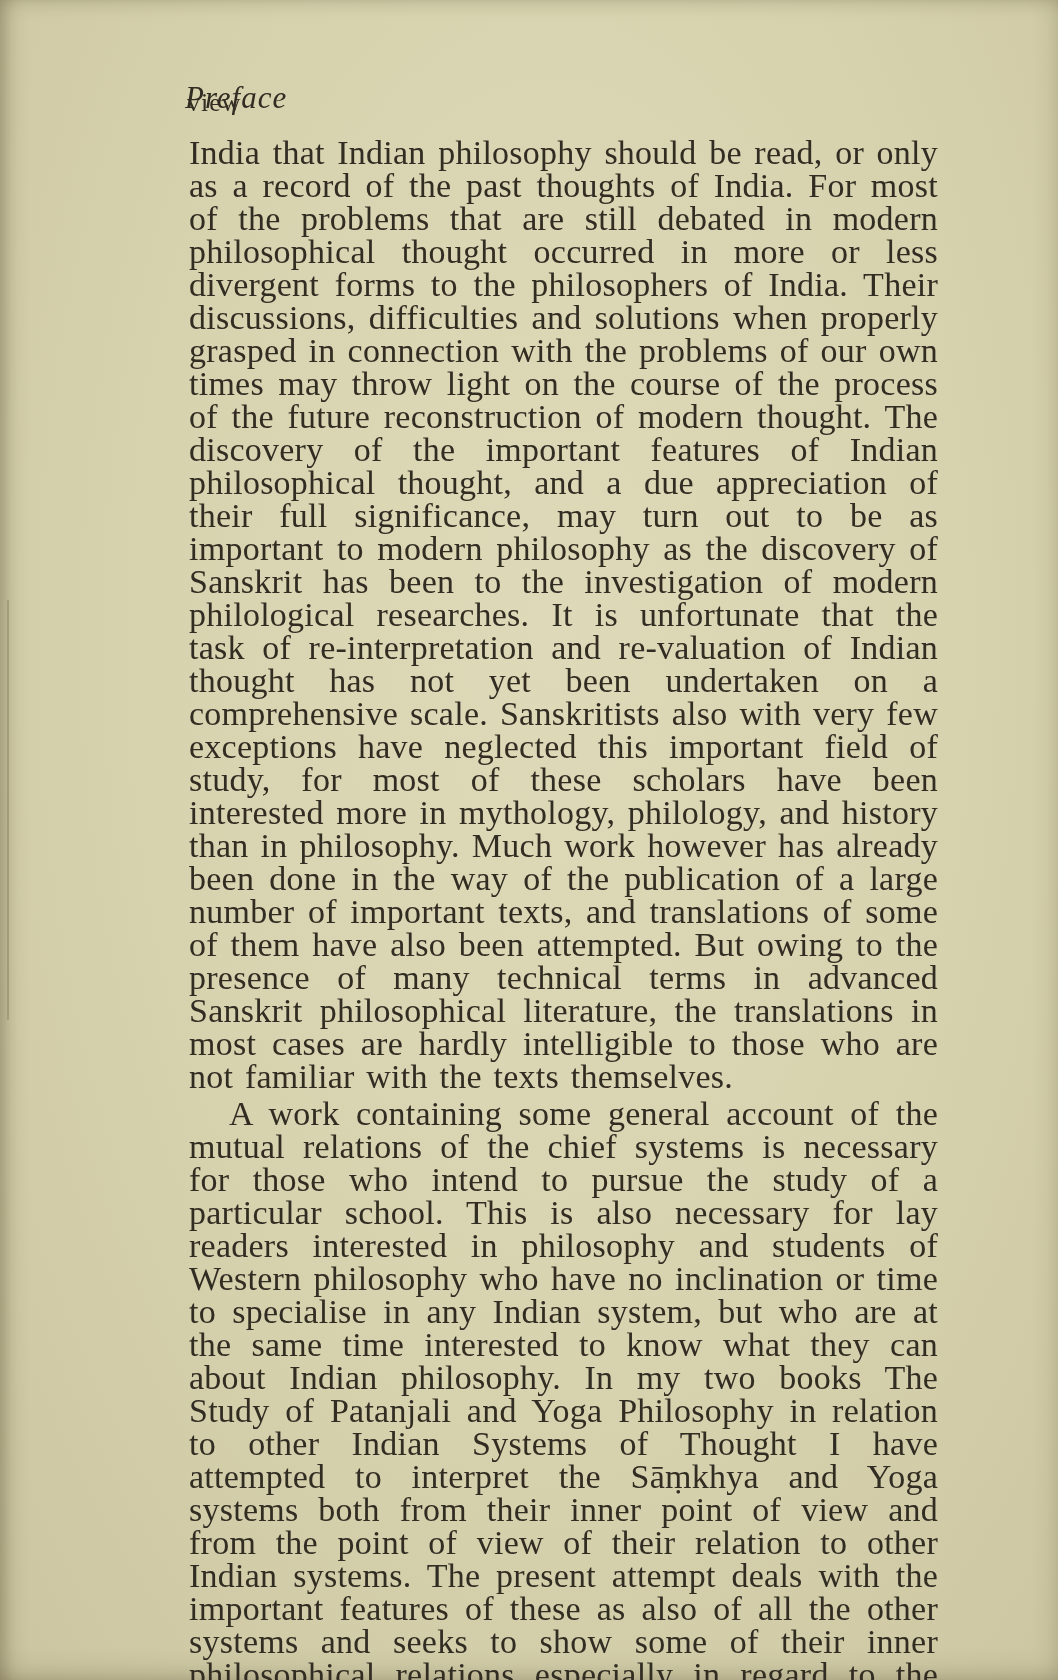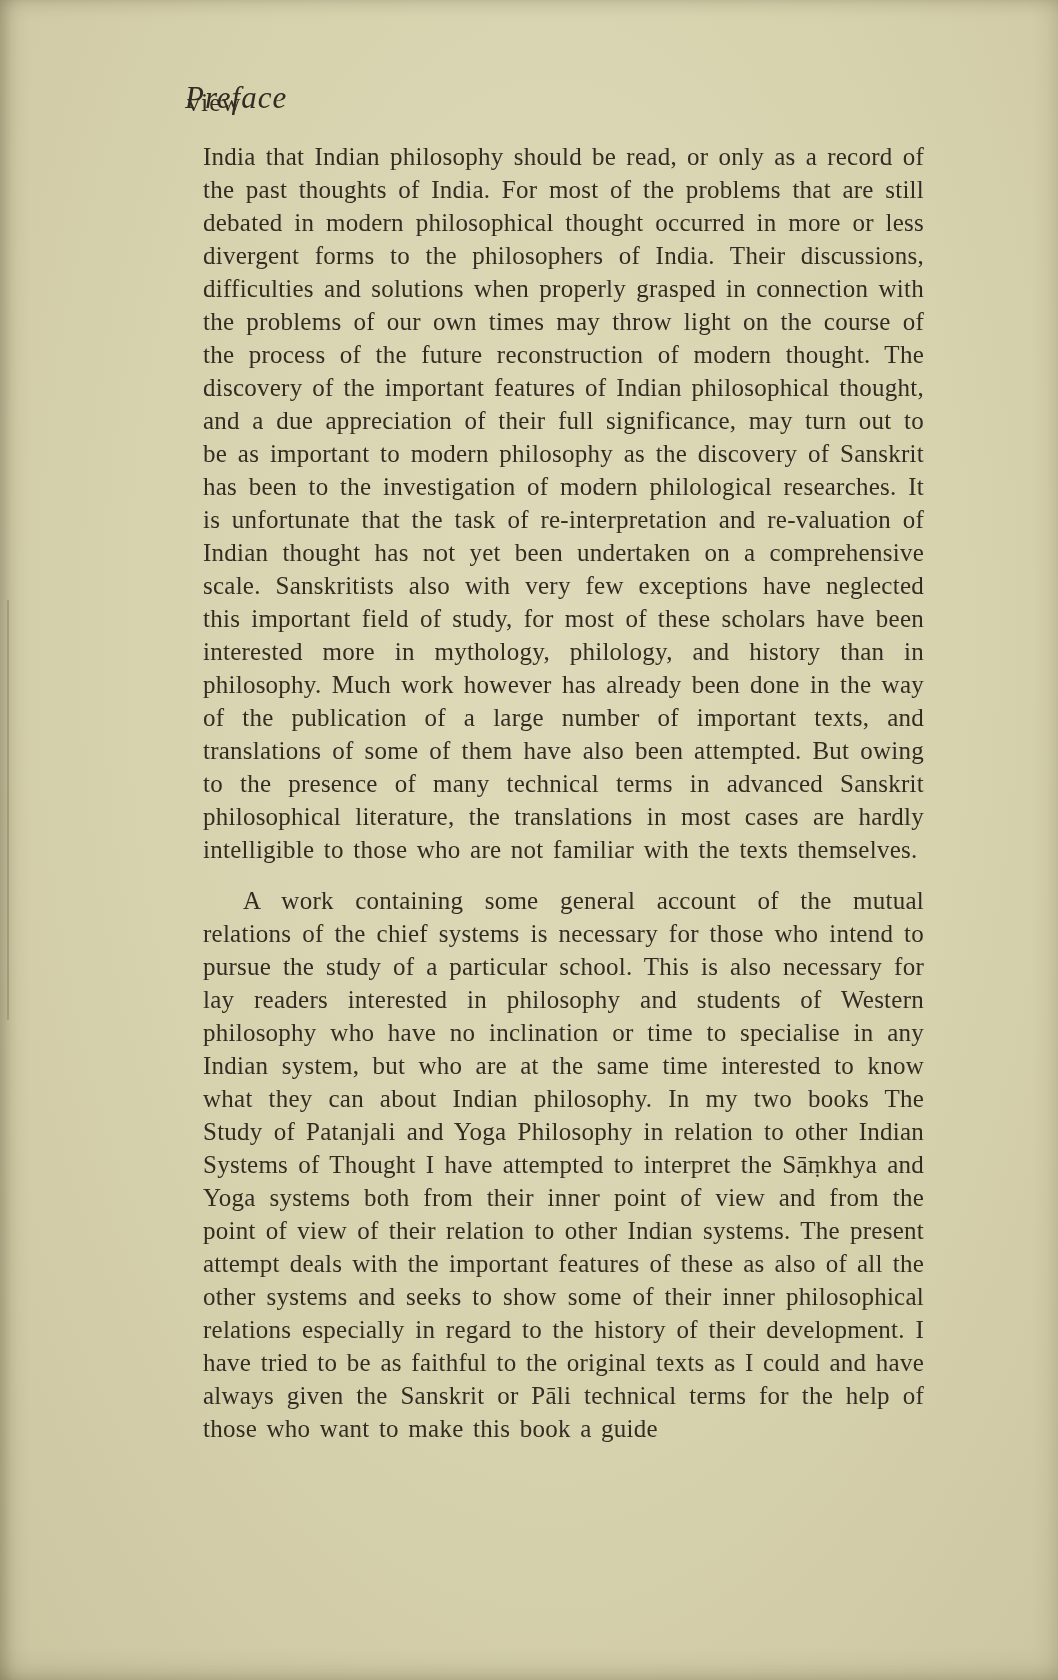--- a/index.html
+++ b/index.html
@@ -49,23 +49,23 @@
     letter-spacing: 1px;
   }
   .page-title {
     display: block;
     text-align: left;
     font-style: italic;
     font-size: 31px;
     letter-spacing: 1px;
   }
   .page-body p.para {
-    margin: 18px;
+    margin: 4px;
     text-align: justify;
-    font-size: 25px;
+    font-size: 34px;
     line-height: 33px;
     word-spacing: 3px;
     letter-spacing: 0.25px;
   }
   .page-body p.para.indent {
     text-indent: 40px;
   }
   .page-body .italic {
   }
 </style>

